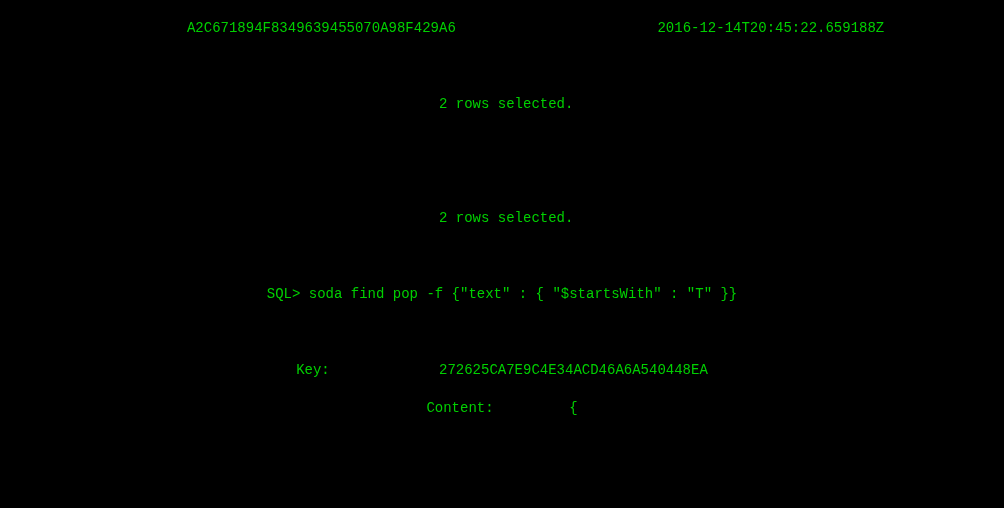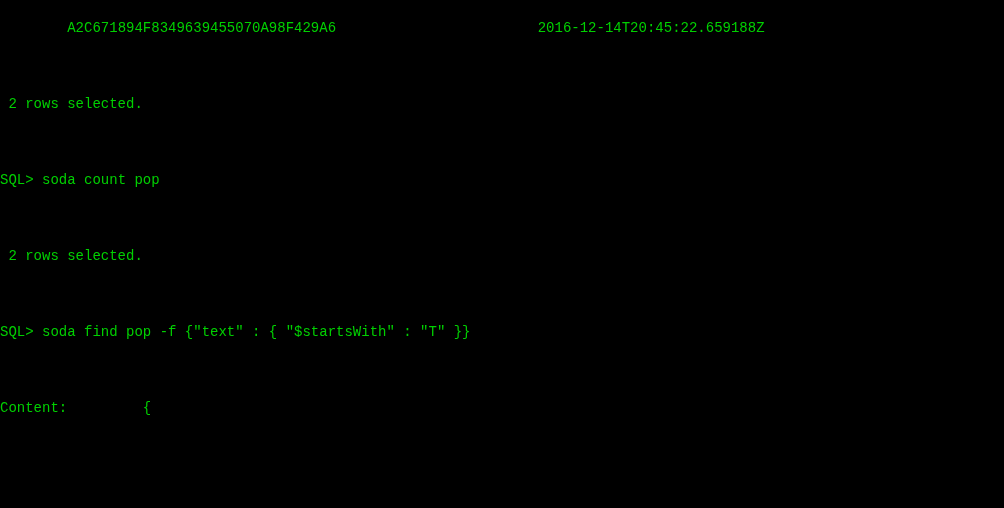--- a/index.html
+++ b/index.html
@@ -11,36 +11,36 @@
     font-size: 14px;
     line-height: 19px;
     width: 1004px;
     height: 508px;
     overflow: hidden;
   }
   .terminal {
     padding: 0;
     white-space: pre;
   }
-  .line { white-space: pre; }
+  .line { white-space: pre; text-align: center; }
 </style>
 </head>
 <body>
 
 <div class="terminal">
 <div class="line">        <span>A2C671894F8349639455070A98F429A6</span>                        <span>2016-12-14T20:45:22.659188Z</span></div>
 <div class="line"> </div>
 <div class="line"> 2 rows selected.</div>
 <div class="line"> </div>
-<div class="line"><span>SQL&gt;</span> <span>soda count pop</span></div>
 <div class="line"> </div>
 <div class="line"> 2 rows selected.</div>
 <div class="line"> </div>
 <div class="line"><span>SQL&gt;</span> <span>soda find pop -f {"text" : { "$startsWith" : "T" }}</span></div>
 <div class="line"> </div>
+<div class="line"><span>Key:</span>             <span>272625CA7E9C4E34ACD46A6A540448EA</span></div>
 <div class="line"><span>Content:</span>         <span>{</span></div>
 
 
 
 
 
 
 
 
 

